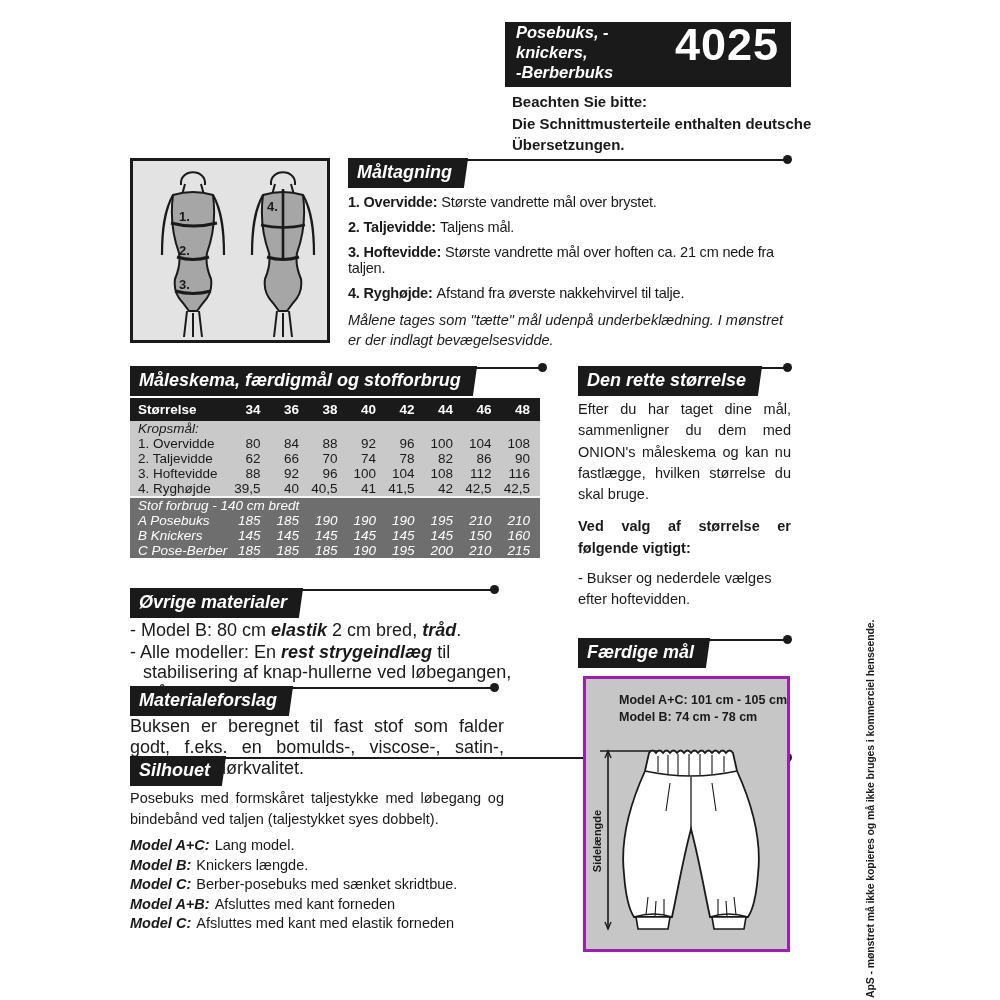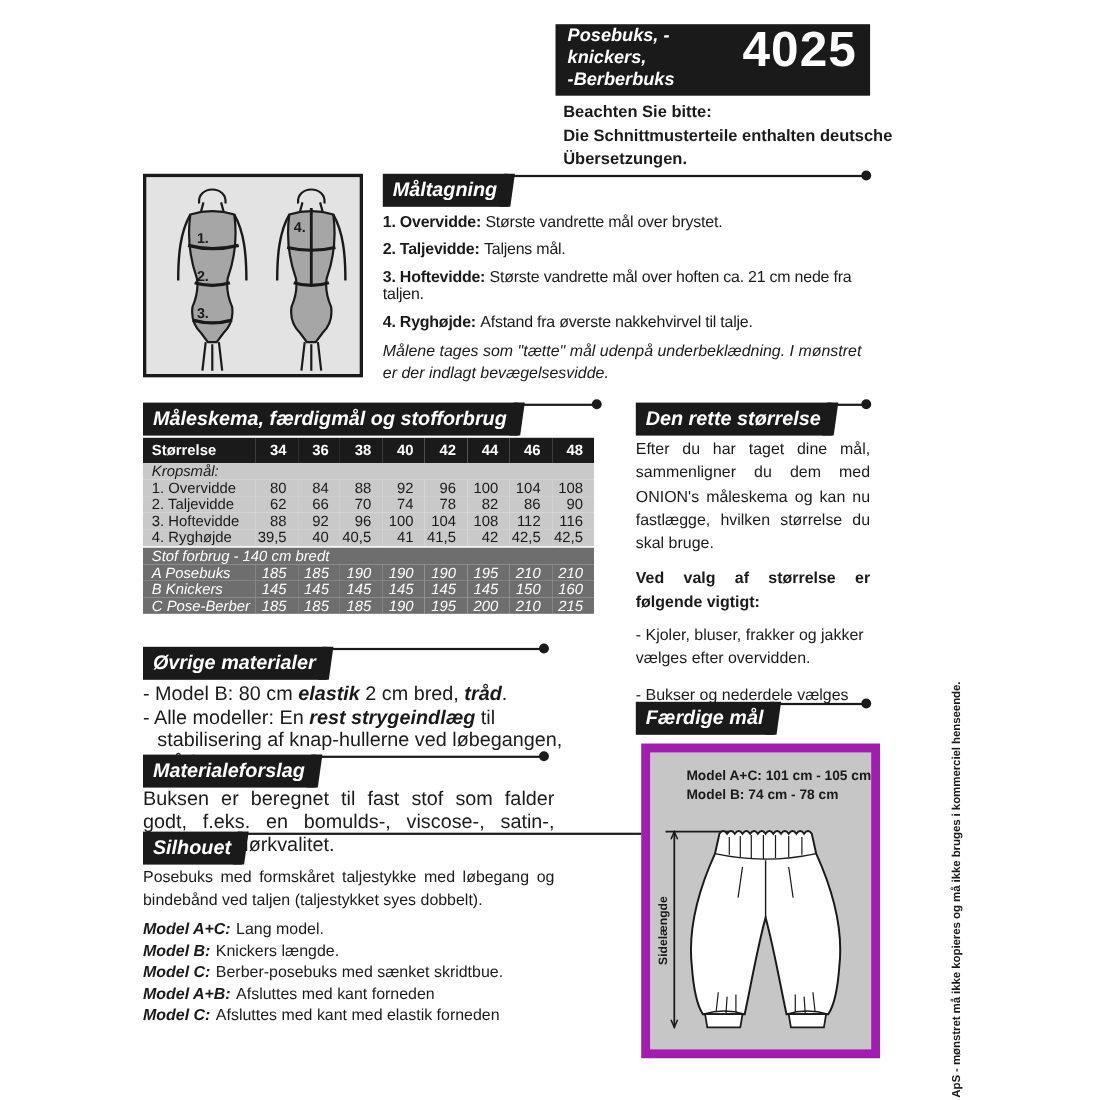--- a/index.html
+++ b/index.html
@@ -48,21 +48,21 @@
   .sil-para { position:absolute; left:130px; top:788px; width:374px; font-size:14.5px; line-height:21px; text-align:justify; }
   .models { position:absolute; left:130px; top:836px; font-size:14.5px; line-height:19.5px; }
   .models .mlabel { font-weight:bold; font-style:italic; margin-right:5px; }
   
   .right-col { position:absolute; left:578px; top:399px; width:213px; font-size:14.5px; line-height:21.3px; }
   .right-col .para { text-align:justify; margin-bottom:11px; }
   .right-col .subhead { font-weight:bold; text-align:justify; margin-bottom:9px; }
   .right-col .bullet { margin-bottom:11px; }
   
   .fig-box { position:absolute; left:130px; top:158px; width:194px; height:179px; border:3px solid #1a1a1a; background:#e3e3e3; }
-  .pants-box { position:absolute; left:583px; top:676px; width:201px; height:270px; border:8px solid #a21caf; background:#c6c6c6; }
+  .pants-box { position:absolute; left:583px; top:676px; width:201px; height:270px; border:3px solid #a21caf; background:#c6c6c6; }
   .pants-text { position:absolute; left:33px; top:13px; font-size:12.5px; font-weight:bold; line-height:17px; white-space:nowrap; }
   .pants-svg { position:absolute; left:0; top:44px; }
   
   .vnote {
     position:absolute; left:864px; top:998px; transform-origin:0 0; transform:rotate(-90deg);
     white-space:nowrap; font-size:10.5px; font-weight:bold; letter-spacing:-0.1px;
   }
 </style>
 </head>
 <body>
@@ -242,21 +242,20 @@
 
   <div class="sec-row" style="left:578px; top:366px; width:212px;">
     <div class="sec-head">Den rette størrelse</div>
     <div class="sec-rule">
         <span class="dot"></span>
       </div>
   </div>
   <div class="right-col">
     <div class="para">Efter du har taget dine mål, sammenligner du dem med ONION's måleskema og kan nu fastlægge, hvilken størrelse du skal bruge.</div>
     <div class="subhead">Ved valg af størrelse er følgende vigtigt:</div>
-    <div class="bullet">- Kjoler, bluser, frakker og jakker vælges efter overvidden.</div>
     <div class="bullet">- Bukser og nederdele vælges efter hoftevidden.</div>
   </div>
 
   <div class="sec-row" style="left:578px; top:638px; width:212px;">
     <div class="sec-head">Færdige mål</div>
     <div class="sec-rule">
         <span class="dot"></span>
       </div>
   </div>
   <div class="pants-box">

